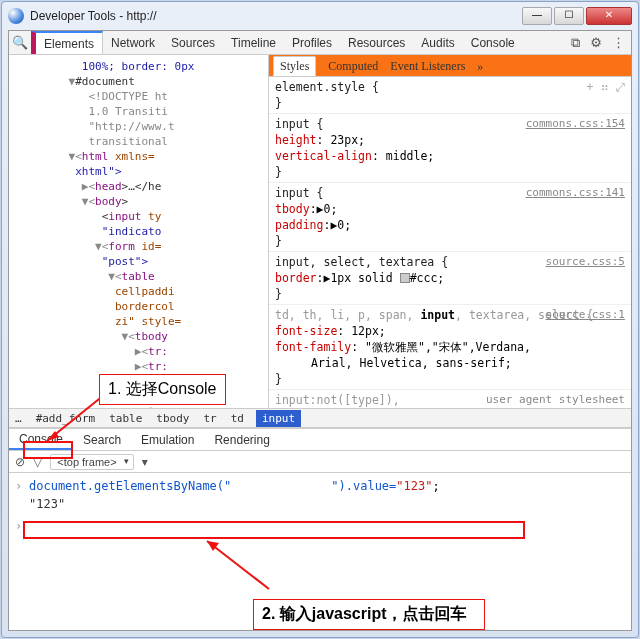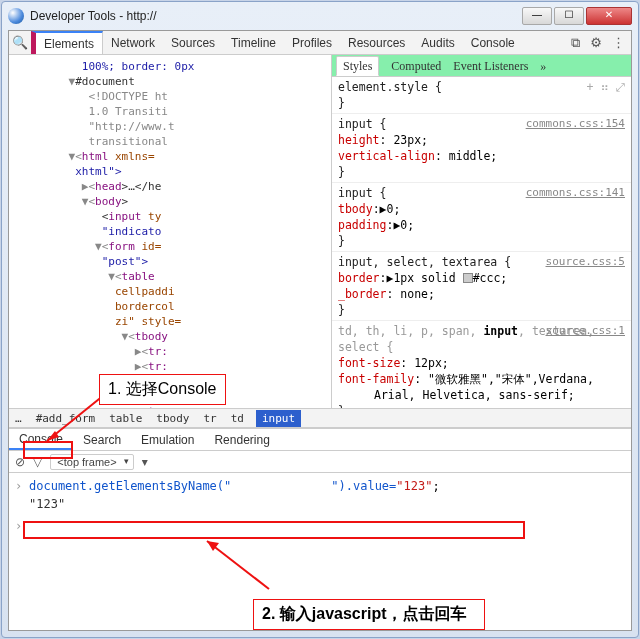--- a/index.html
+++ b/index.html
@@ -16,30 +16,30 @@
 .inner { position: absolute; left:6px; right:6px; top:28px; bottom:6px; background:#fff; border:1px solid #999; }
 
 .toolbar { height: 24px; border-bottom: 1px solid #ccc; display: flex; align-items: center; background: #f3f3f3; }
 .tb-ico { width: 22px; text-align: center; font-size: 13px; color: #555; }
 .tabs { display: flex; height: 100%; align-items: center; }
 .tab { padding: 0 8px; font-size: 12px; color: #333; height: 100%; display: flex; align-items: center; cursor: pointer; }
 .tab.active { background: #fff; border-top: 2px solid #3b82f6; border-left: 5px solid #be185d; border-right: 1px solid #ccc; }
 .toolbar-right { margin-left: auto; display: flex; align-items: center; padding-right: 6px; gap: 10px; color: #555; font-size: 13px; }
 
 .panels { position: absolute; top: 24px; left: 0; right: 0; bottom: 202px; display: flex; }
-.dom { width: 323px; border-right: 1px solid #ccc; overflow: hidden; font-family: Menlo, Consolas, monospace; font-size: 11px; line-height: 15px; padding-top: 4px; color: #333; }
+.dom { width: 260px; border-right: 1px solid #ccc; overflow: hidden; font-family: Menlo, Consolas, monospace; font-size: 11px; line-height: 15px; padding-top: 4px; color: #333; }
 .dom-line { white-space: pre; }
 .tri { color: #888; }
 .tag { color: #881280; }
 .attrn { color: #994500; }
 .attrv { color: #1a1aa6; }
 .doctype { color: #888; }
 
 .styles { flex: 1; overflow: hidden; font-family: Menlo, Consolas, monospace; font-size: 11.5px; line-height: 16px; }
-.st-tabs { height: 22px; border-bottom: 1px solid #ccc; display: flex; align-items: center; background: #86efac; padding: 0 4px; gap: 12px; font-family: Tahoma; font-size: 12px; color: #333; }
+.st-tabs { height: 22px; border-bottom: 1px solid #ccc; display: flex; align-items: center; background: #f97316; padding: 0 4px; gap: 12px; font-family: Tahoma; font-size: 12px; color: #333; }
 .st-tab.active { border: 1px solid #ccc; border-bottom: 1px solid #fff; background: #fff; padding: 1px 6px; border-radius: 2px 2px 0 0; }
 .st-blk { border-bottom: 1px solid #eee; padding: 2px 6px; position: relative; }
 .st-blk .src { position: absolute; right: 6px; top: 2px; color: #888; text-decoration: underline; font-size: 11px; }
 .st-blk .icons { position: absolute; right: 6px; top: 2px; color: #aaa; }
 .sel { color: #222; }
 .prop { color: #c80000; }
 .pval { color: #000; }
 .swatch { display: inline-block; width: 10px; height: 10px; border: 1px solid #888; background: #ccc; vertical-align: -1px; }
 .st-faded { color: #999; }
 
@@ -152,21 +152,20 @@
           <span class="src">commons.css:141</span>
           <div class="sel">input {</div>
           <div><span class="prop">tbody</span>:▶<span class="pval">0;</span></div>
           <div><span class="prop">padding</span>:▶<span class="pval">0;</span></div>
           <div class="sel">}</div>
         </div>
         <div class="st-blk">
           <span class="src">source.css:5</span>
           <div class="sel">input, select, textarea {</div>
           <div><span class="prop">border</span>:▶<span class="pval">1px solid </span><span class="swatch"></span><span class="pval">#ccc;</span></div>
-          <div><span class="prop">_border</span>: <span class="pval">none;</span></div>
           <div class="sel">}</div>
         </div>
         <div class="st-blk">
           <span class="src">source.css:1</span>
           <div><span class="st-faded">td, th, li, p, span, </span><b>input</b><span class="st-faded">, textarea, select {</span></div>
           <div><span class="prop">font-size</span>: <span class="pval">12px;</span></div>
           <div><span class="prop">font-family</span>: <span class="pval">"微软雅黑","宋体",Verdana,</span></div>
           <div style="margin-left:36px" class="pval">Arial, Helvetica, sans-serif;</div>
           <div class="sel">}</div>
         </div>

